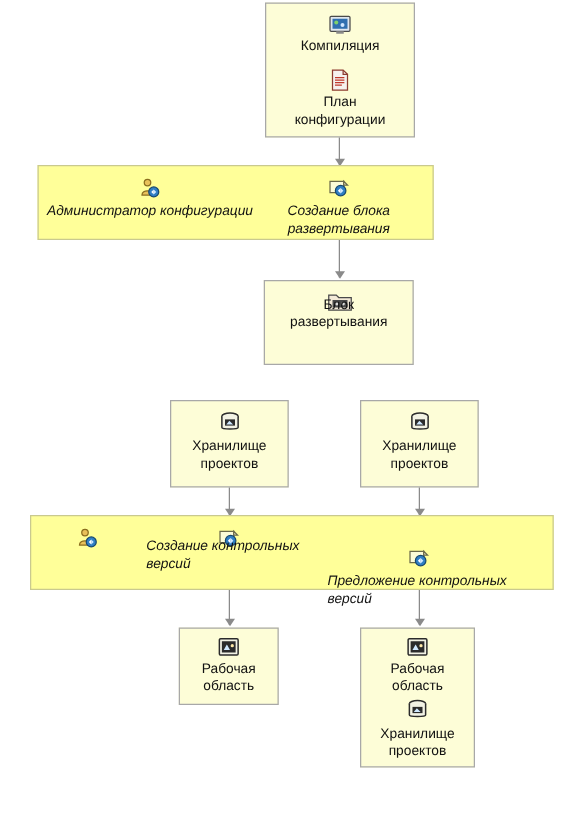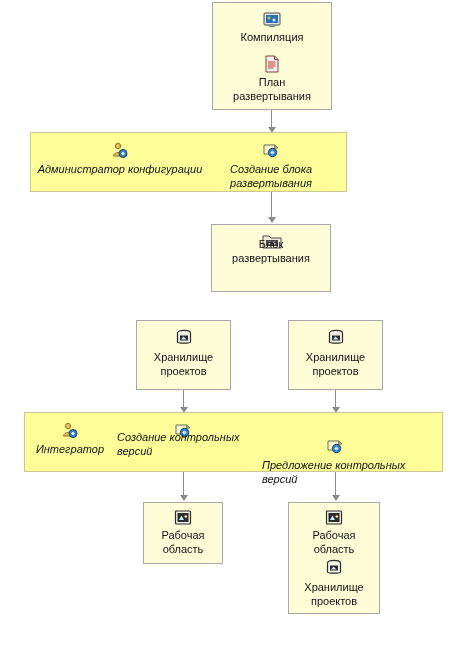--- a/index.html
+++ b/index.html
@@ -99,21 +99,21 @@
         <path d="M10 1 V4.5 H13.5" fill="none" stroke="#8d3b2f" stroke-width="1"></path>
         <g stroke="#c0392b" stroke-width="1">
           <line x1="3.5" y1="7" x2="11" y2="7"></line>
           <line x1="3.5" y1="9" x2="11" y2="9"></line>
           <line x1="3.5" y1="11" x2="11" y2="11"></line>
           <line x1="3.5" y1="13" x2="9" y2="13"></line>
         </g>
       </svg>
     </span>
     <div class="lbl" style="top:72px;">План
-развертывания</div>
+конфигурации</div>
   </div>
 
   <div class="conn v" style="left:271px; top:110px; height:22px;"></div>
   <div class="arrow" style="left:268px; top:127px;"></div>
 
   <div class="band" style="left:30px; top:132px; width:317px; height:60px;">
   </div>
 
   <div class="item" style="left:30px; top:134px; width:180px; height:56px;">
     <span class="ico" style="top:8px;">
@@ -196,21 +196,20 @@
   <div class="item" style="left:24px; top:414px; width:92px; height:56px;">
     <span class="ico" style="top:8px;">
       <svg width="18" height="17" viewBox="0 0 18 17">
         <circle cx="7" cy="4" r="2.6" fill="#e8c15a" stroke="#8a6d1f" stroke-width="1"></circle>
         <path d="M2.6 14 C2.6 9.5 11.4 9.5 11.4 14 Z" fill="#e8c15a" stroke="#8a6d1f" stroke-width="1"></path>
         <circle cx="12" cy="11.5" r="4" fill="#2f7fc4" stroke="#18496f" stroke-width="1"></circle>
         <path d="M10 11.5 L12 9.5 L12 13.5 Z" fill="#ffffff"></path>
         <path d="M14 11.5 L12 9.5 L12 13.5 Z" fill="#cfe8ff"></path>
       </svg>
     </span>
-    <div class="lbl" style="top:28px;">Интегратор</div>
   </div>
 
   <div class="item" style="left:117px; top:414px; width:133px; height:56px;">
     <span class="ico" style="top:8px; left:66px;">
       <svg width="18" height="17" viewBox="0 0 18 17">
         <path d="M2 3 H13 L13 12 H2 Z" fill="#fdfdd7" stroke="#6b6b4a" stroke-width="1"></path>
         <path d="M13 3 L16 6 L13 6 Z" fill="#fdfdd7" stroke="#6b6b4a" stroke-width="1"></path>
         <circle cx="10.5" cy="10.5" r="4.2" fill="#2f7fc4" stroke="#18496f" stroke-width="1"></circle>
         <path d="M8.3 10.5 L10.5 8.3 L10.5 12.7 Z" fill="#ffffff"></path>
         <path d="M12.7 10.5 L10.5 8.3 L10.5 12.7 Z" fill="#cfe8ff"></path>

